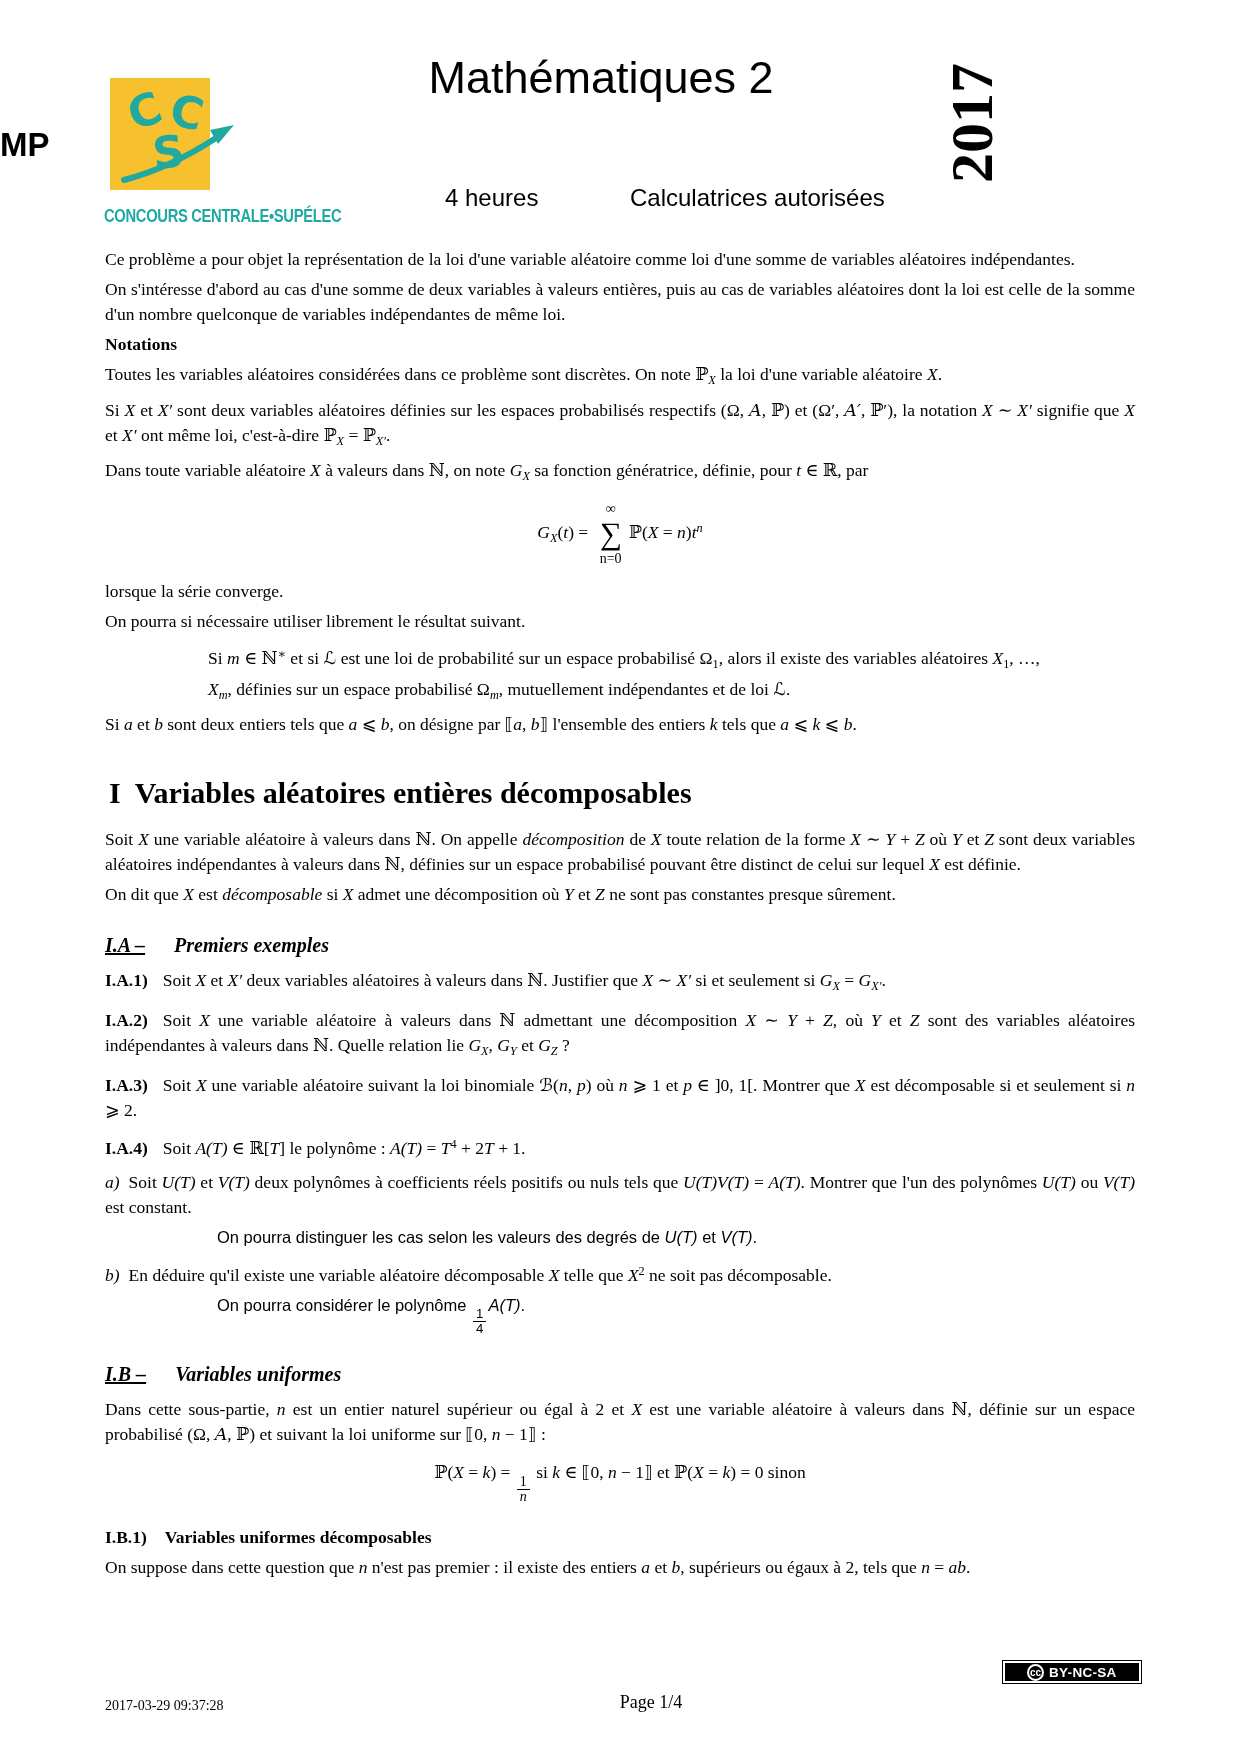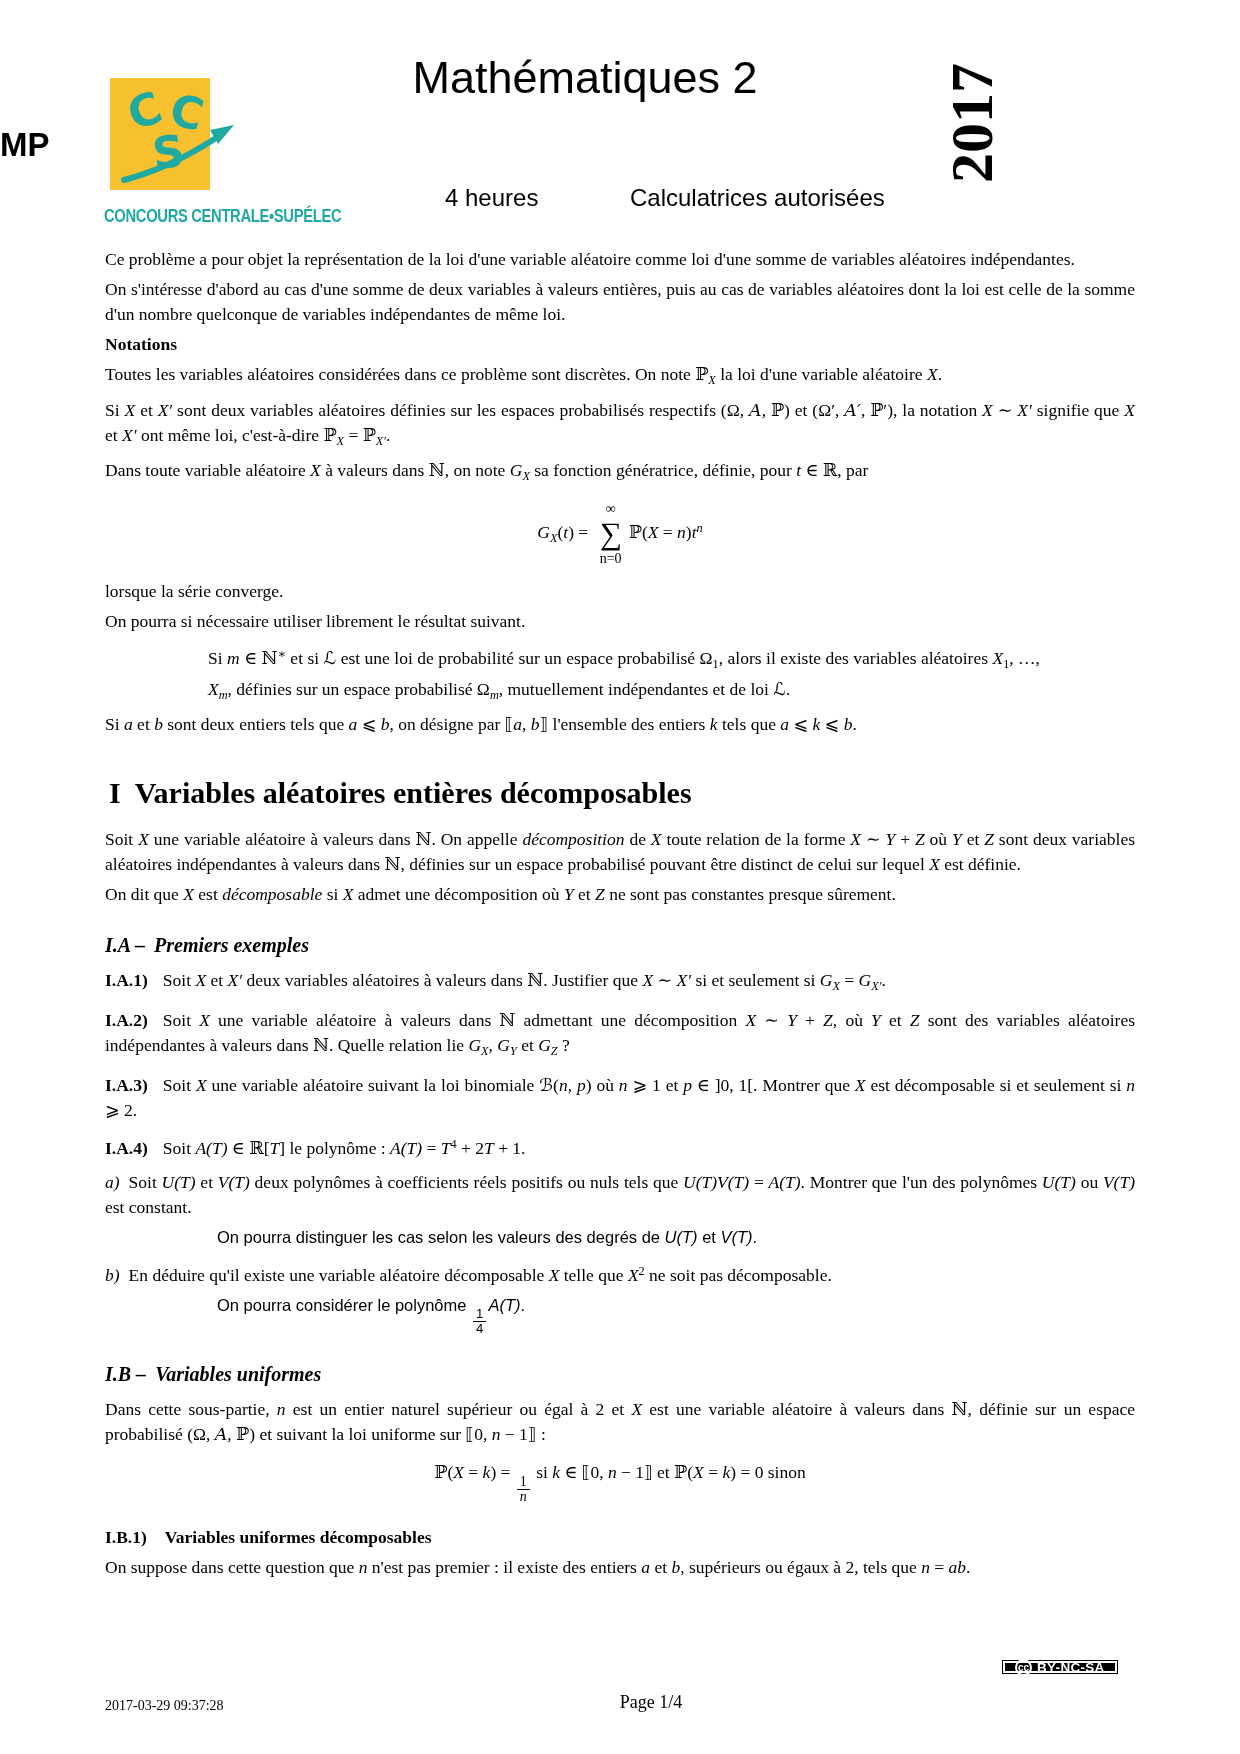--- a/index.html
+++ b/index.html
@@ -4,37 +4,37 @@
 <style>
   html,body{margin:0;padding:0;background:#e8e8e8;}
   .page{position:relative;width:1240px;height:1754px;margin:0 auto;background:#ffffff;
         font-family:"Liberation Serif","DejaVu Serif","DejaVu Sans",serif;color:#000;overflow:hidden;}
 
   
   .logo-svg{position:absolute;left:110px;top:76px;}
   .org-name{position:absolute;left:104px;top:206px;color:#1fa9a1;font-family:"Liberation Sans","DejaVu Sans",sans-serif;
             font-weight:bold;font-size:18px;letter-spacing:-0.4px;white-space:nowrap;
             transform:scaleX(0.82);transform-origin:left center;}
-  .doc-title{position:absolute;left:0;top:52px;width:1170px;text-align:center;
+  .doc-title{position:absolute;left:16px;top:52px;width:1170px;text-align:center;
              font-family:"Liberation Sans","DejaVu Sans",sans-serif;font-size:45px;font-weight:normal;}
   .track{position:absolute;left:0;top:126px;width:900px;text-align:left;
          font-family:"Liberation Sans","DejaVu Sans",sans-serif;font-size:33px;font-weight:bold;}
   .year{position:absolute;left:902px;top:92px;width:140px;height:62px;text-align:center;
         transform:rotate(-90deg);font-size:60px;font-weight:bold;line-height:62px;
         font-family:"Liberation Serif","DejaVu Serif",serif;}
   .duration{position:absolute;left:445px;top:184px;font-family:"Liberation Sans","DejaVu Sans",sans-serif;font-size:24px;}
   .calc{position:absolute;left:630px;top:184px;font-family:"Liberation Sans","DejaVu Sans",sans-serif;font-size:24px;}
 
   
   .doc-body{position:absolute;left:105px;top:242px;width:1030px;}
   .blk{margin:5px 0;text-align:justify;font-size:17.5px;line-height:25px;}
   .blk-h1{font-size:30px;font-weight:bold;line-height:36px;margin:38px 4px 16px;text-align:left;}
   .blk-h1 .qlabel{margin-right:14px;}
   .blk-h2{font-size:20px;font-weight:bold;font-style:italic;margin:26px 0 10px;text-align:left;}
-  .blk-h2 .qlabel{margin-right:9px;}
+  .blk-h2 .qlabel{margin-right:29px;text-decoration:underline;}
   .blk-qh{font-weight:bold;margin-top:20px;text-align:left;}
   .blk-qh .qlabel{margin-right:18px;}
   .blk-q{margin-top:9px;}
   .blk-q .qlabel{font-weight:bold;margin-right:15px;}
   .blk-qa{margin-top:9px;}
   .blk-qa .qlabel{font-style:italic;margin-right:9px;}
   .blk-hint{margin-left:112px;font-family:"Liberation Sans","DejaVu Sans",sans-serif;
             font-size:16.5px;text-align:left;}
   .blk-result{margin-left:103px;margin-right:95px;margin-top:8px;}
   .blk-formula{text-align:center;margin:13px 0;}
@@ -53,22 +53,22 @@
   .frac .den{padding:0 3px;}
   .bigop{display:inline-flex;flex-direction:column;align-items:center;vertical-align:middle;
          line-height:1;margin:0 7px;}
   .op-top{font-size:14px;margin-bottom:2px;}
   .op-sym{font-size:31px;line-height:1;}
   .op-bot{font-size:14px;margin-top:3px;}
 
   
   .footer-ts{position:absolute;left:105px;top:1698px;font-size:14px;}
   .footer-page{position:absolute;left:0;top:1692px;width:1240px;text-align:center;font-size:18px;padding-left:31px;}
-  .cc-badge{position:absolute;left:1002px;top:1660px;height:14px;background:#000;
-            display:flex;align-items:center;gap:5px;padding:0 12px;box-sizing:border-box;
+  .cc-badge{position:absolute;left:1002px;top:1660px;height:24px;background:#000;
+            display:flex;align-items:center;gap:5px;padding:0 24px;box-sizing:border-box;
             box-shadow:inset 0 0 0 2px #fff;border:1px solid #000;}
   .cc-circle{width:17px;height:17px;border:2px solid #fff;border-radius:50%;color:#fff;
              font-family:"Liberation Sans","DejaVu Sans",sans-serif;font-size:10px;font-weight:bold;
              display:flex;align-items:center;justify-content:center;box-sizing:border-box;}
   .cc-text{color:#fff;font-family:"Liberation Sans","DejaVu Sans",sans-serif;font-size:13.5px;font-weight:bold;letter-spacing:0.3px;}
 </style>
 </head>
 <body>
 
 <div class="page">

